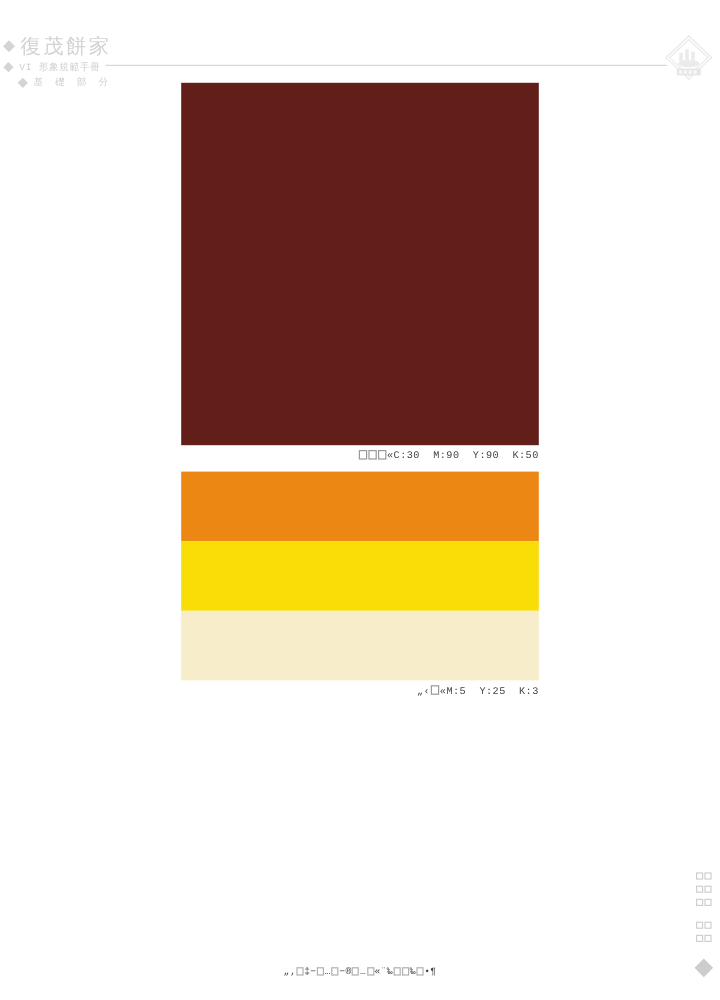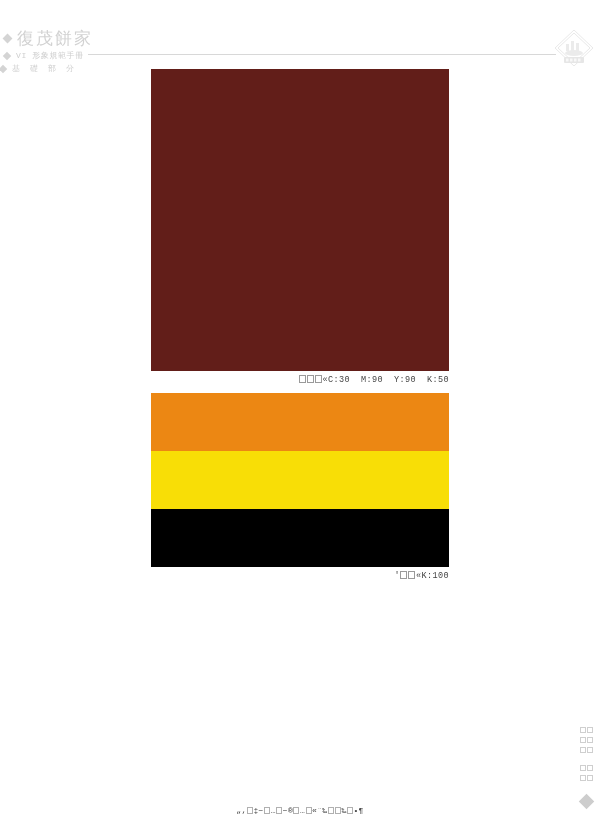--- a/index.html
+++ b/index.html
@@ -25,21 +25,21 @@
     margin-top: 25px;
   }
   .hdr-row {
     position: absolute;
     display: flex;
     align-items: center;
     white-space: nowrap;
   }
   .hdr-row-1 { left: 4px; top: 2px; }
   .hdr-row-2 { left: 4px; top: 25px; }
-  .hdr-row-3 { left: 0; top: 38px; }
+  .hdr-row-3 { left: 16px; top: 38px; }
 
   .bullet-diamond {
     width: 7px;
     height: 7px;
     background: #d4d4d4;
     transform: rotate(45deg);
     margin-right: 6px;
     flex: 0 0 auto;
   }
   .hdr-row-2 .bullet-diamond,
@@ -232,26 +232,26 @@
   </div>
 
   <div class="swatch-block">
     <div class="swatch-chip short" style="background:#EC8713"></div>
   </div>
 
   <div class="swatch-block">
     <div class="swatch-chip short" style="background:#F8DE06"></div>
   </div>
 
-
-
-  <div class="swatch-block">
-    <div class="swatch-chip short" style="background:#000000"></div>
-    <div class="swatch-caption"><span class="gl">'</span><span class="tofu"></span><span class="tofu"></span><span class="gl">«K:100</span></div>
-  </div>
+  <div class="swatch-block">
+    <div class="swatch-chip short" style="background:#F7EDCA"></div>
+    <div class="swatch-caption"><span class="gl">„‹</span><span class="tofu"></span><span class="gl">«M:5&nbsp; Y:25&nbsp; K:3</span></div>
+  </div>
+
+
 
 </div>
 
 <div id="footer-caption">
   <span class="gl">„‚</span><span class="tofu"></span><span class="gl">‡−</span><span class="tofu"></span><span class="gl">…</span><span class="tofu"></span><span class="gl">−®</span><span class="tofu"></span><span class="gl">…</span><span class="tofu"></span><span class="gl">«¨‰</span><span class="tofu"></span><span class="tofu"></span><span class="gl">‰</span><span class="tofu"></span><span class="gl">•¶</span>
 </div>
 
 <div id="side-marks">
   <div class="side-line"><span class="side-tofu"></span><span class="side-tofu"></span></div>
   <div class="side-line"><span class="side-tofu"></span><span class="side-tofu"></span></div>

